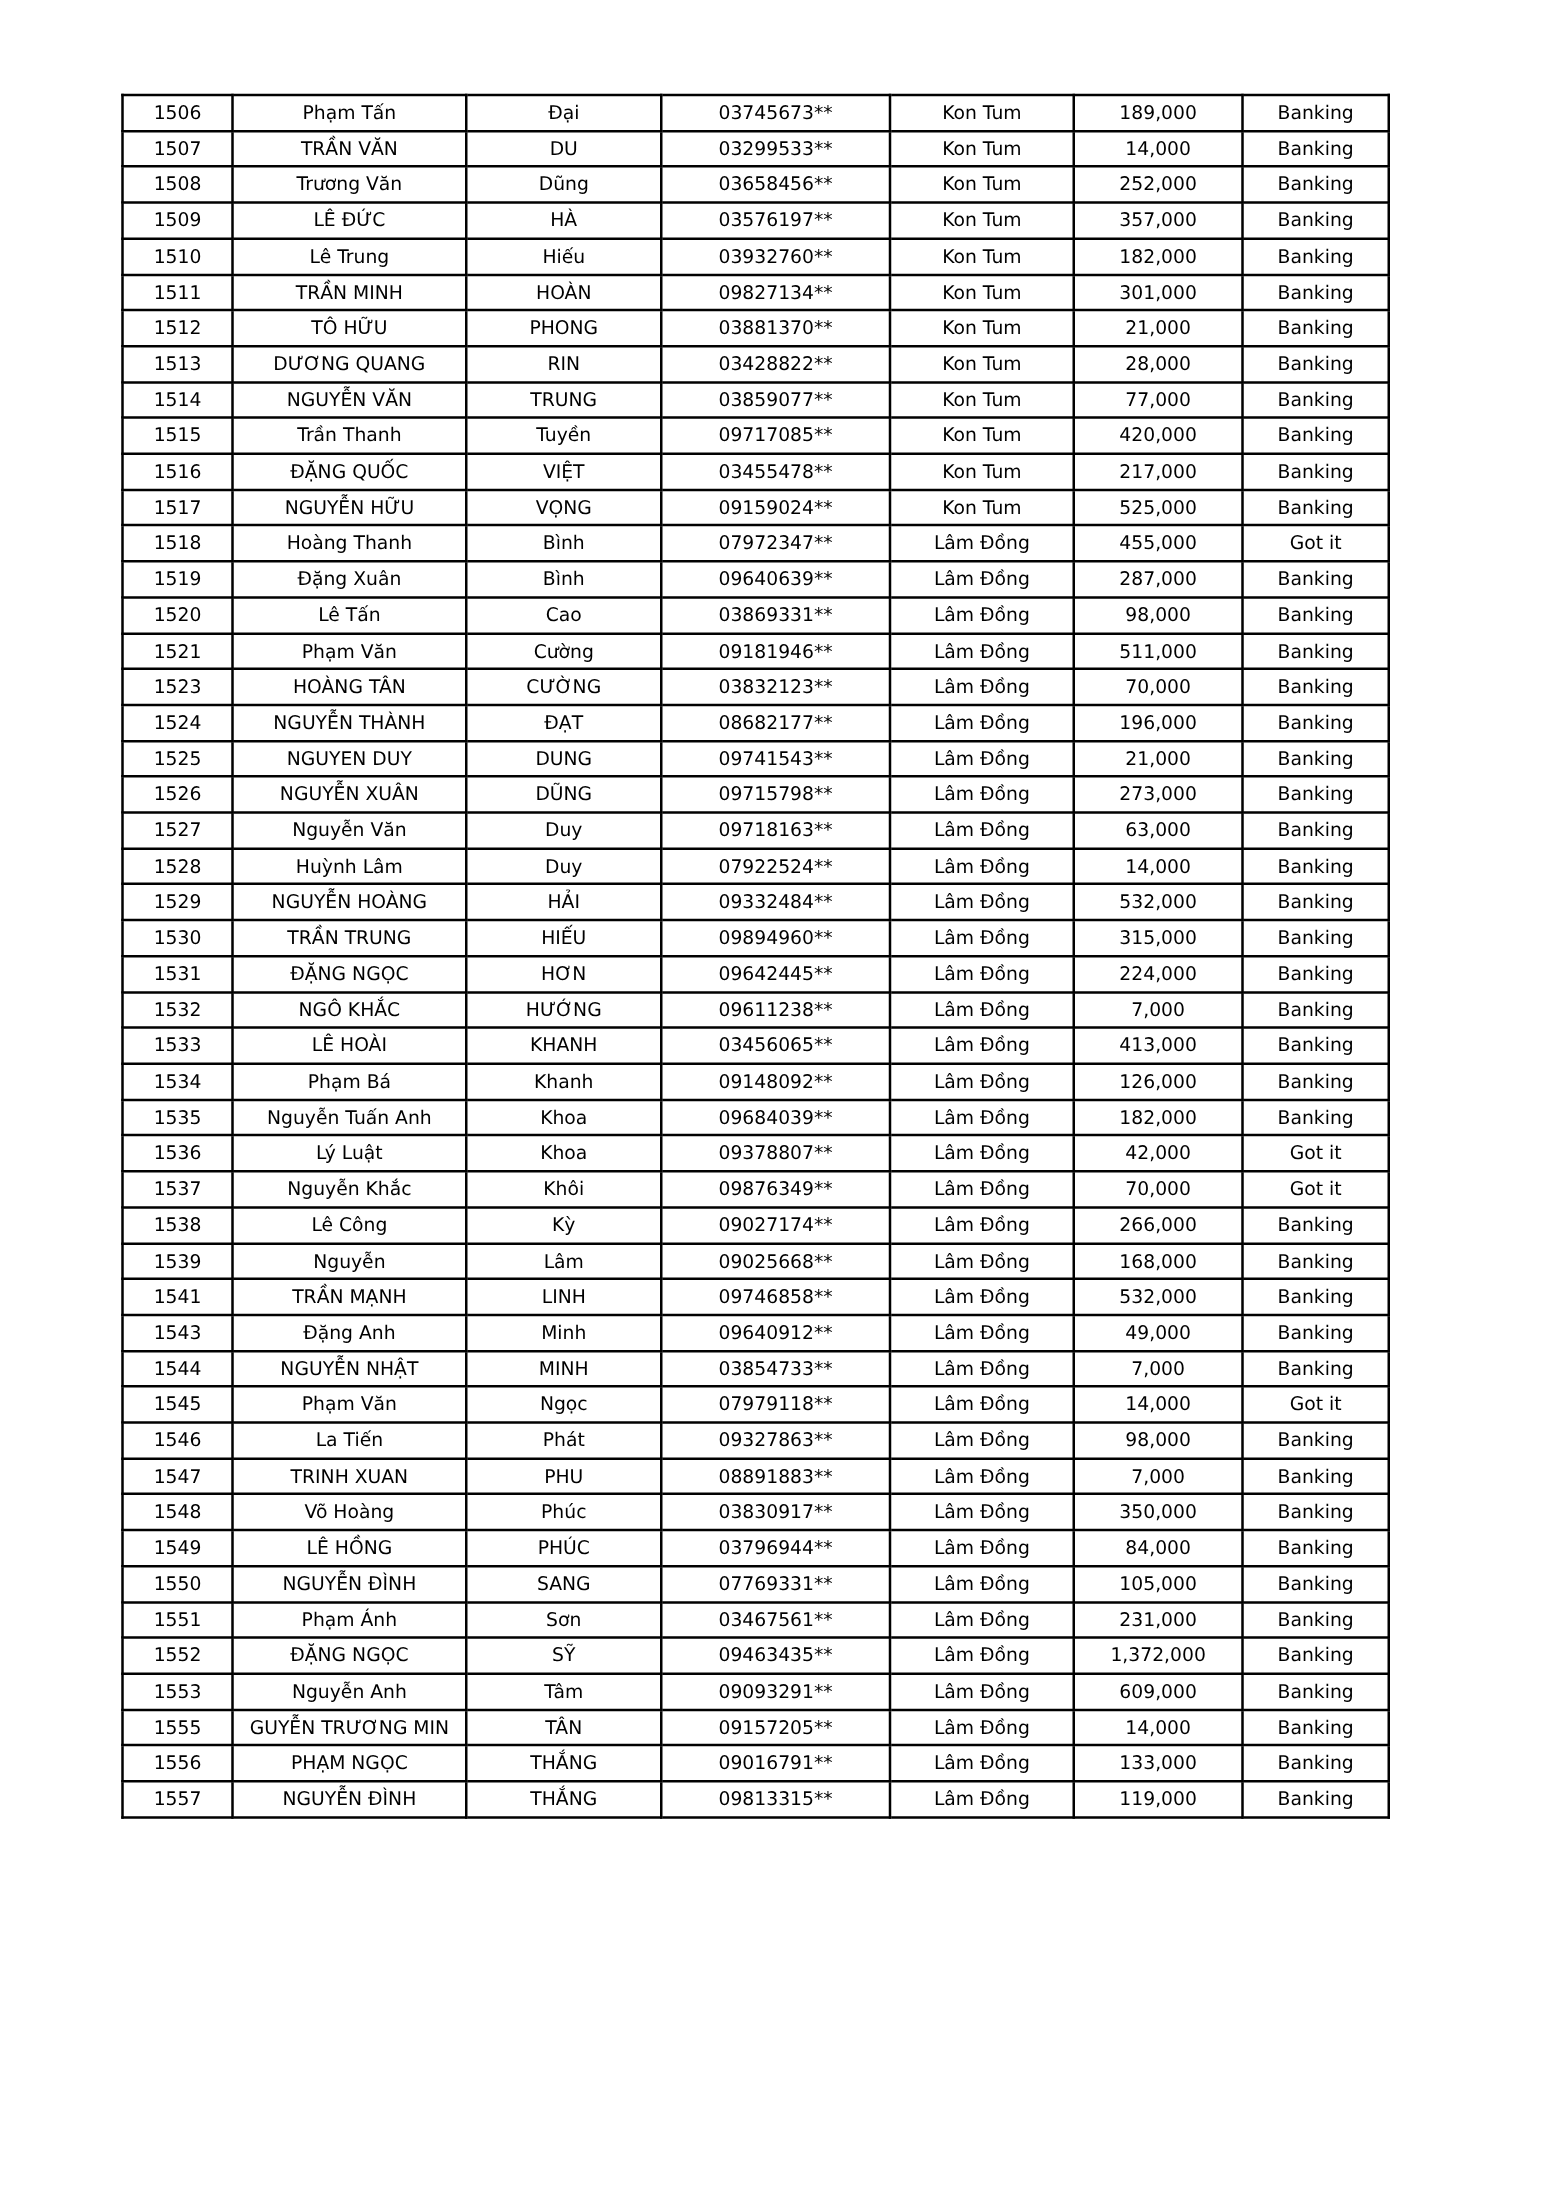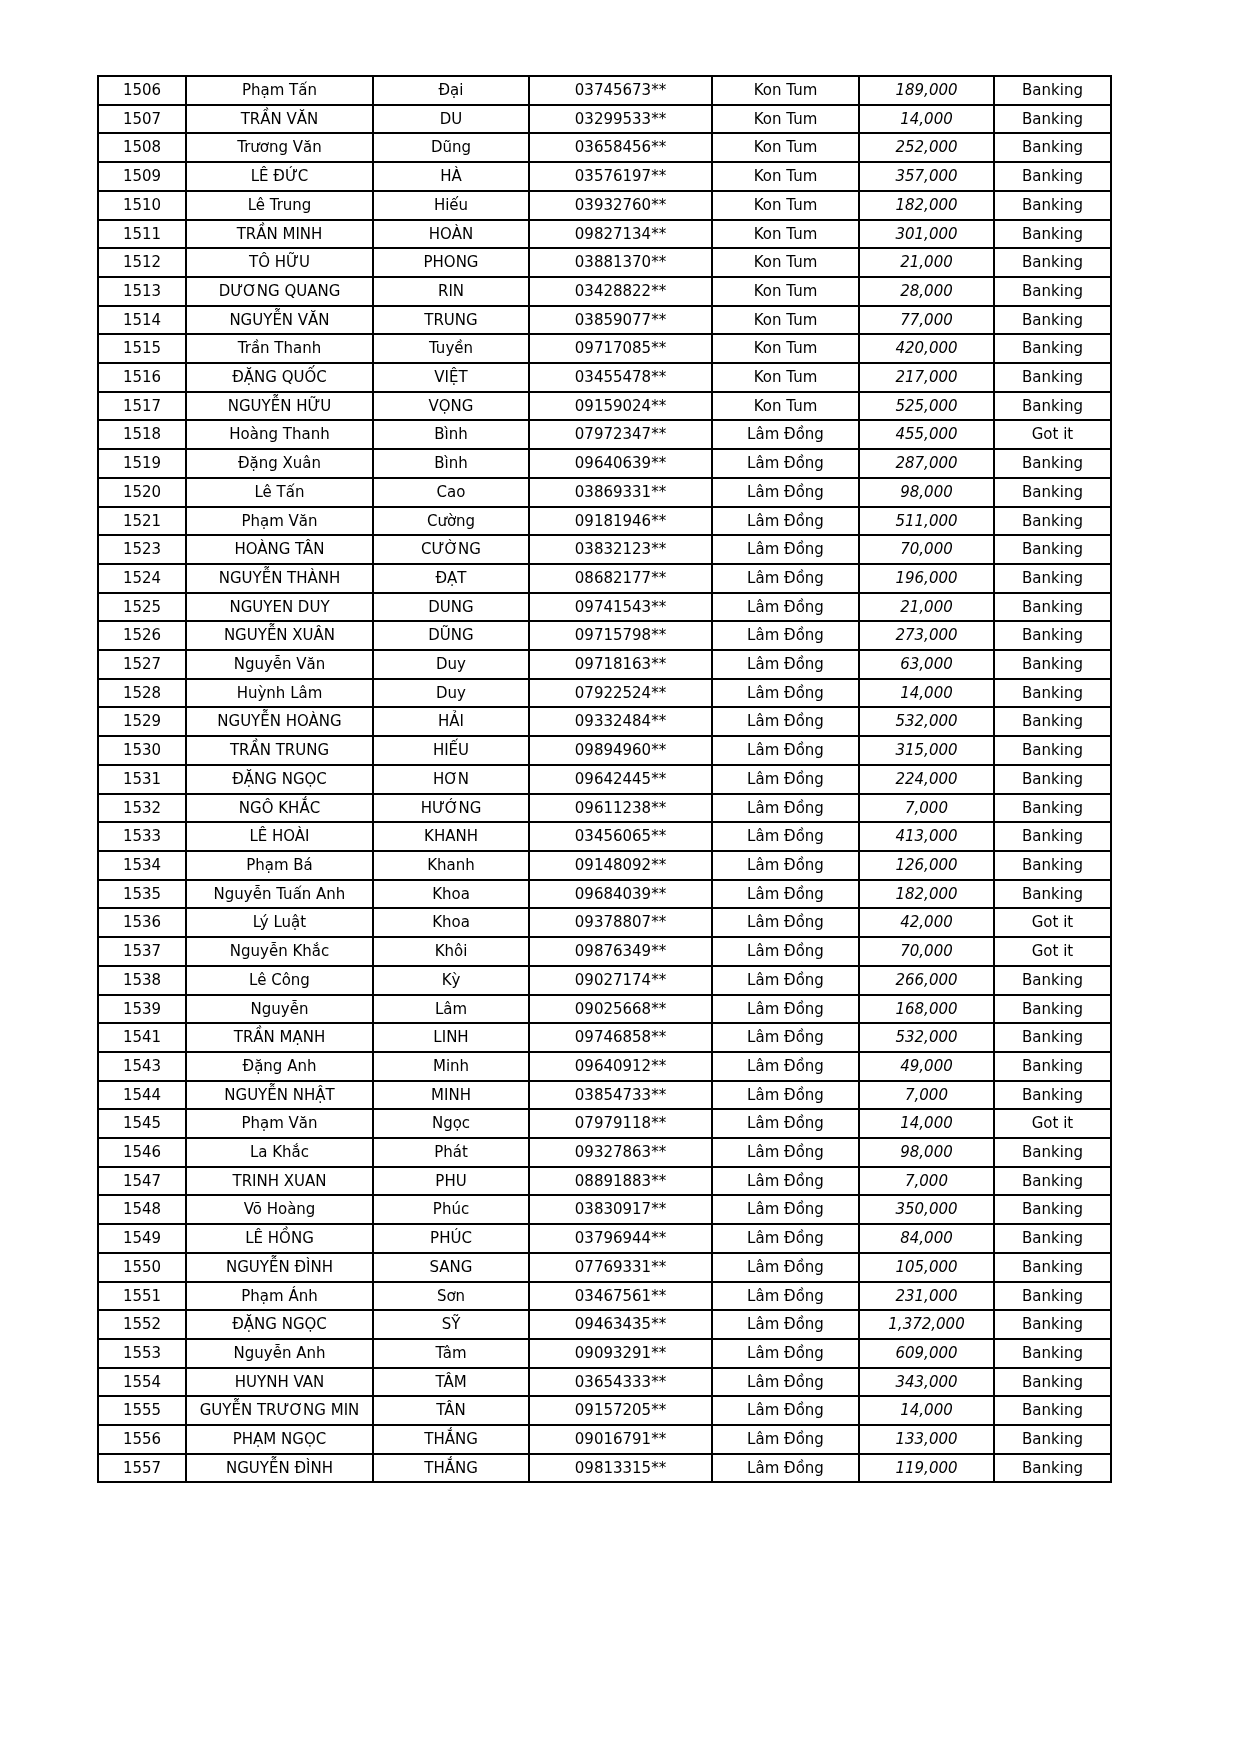--- a/index.html
+++ b/index.html
@@ -28,21 +28,20 @@
     font-size: 15px;
     line-height: 26.7px;
     text-align: center;
     vertical-align: middle;
     overflow: hidden;
     white-space: nowrap;
   }
   td.c-amount {
     text-align: right;
     padding-right: 9px;
-    font-style: italic;
   }
 </style>
 </head>
 <body>
 
 <div>
   <table class="data-table">
     <colgroup>
       <col style="width:88px">
       <col style="width:187px">
@@ -381,21 +380,21 @@
     <td class="c-id">1545</td>
     <td class="c-first">Phạm Văn</td>
     <td class="c-given">Ngọc</td>
     <td class="c-phone">07979118**</td>
     <td class="c-province">Lâm Đồng</td>
     <td class="c-amount">14,000</td>
     <td class="c-status">Got it</td>
   </tr>
         <tr>
     <td class="c-id">1546</td>
-    <td class="c-first">La Khắc</td>
+    <td class="c-first">La Tiến</td>
     <td class="c-given">Phát</td>
     <td class="c-phone">09327863**</td>
     <td class="c-province">Lâm Đồng</td>
     <td class="c-amount">98,000</td>
     <td class="c-status">Banking</td>
   </tr>
         <tr>
     <td class="c-id">1547</td>
     <td class="c-first">TRINH XUAN</td>
     <td class="c-given">PHU</td>
@@ -449,29 +448,20 @@
     <td class="c-amount">1,372,000</td>
     <td class="c-status">Banking</td>
   </tr>
         <tr>
     <td class="c-id">1553</td>
     <td class="c-first">Nguyễn Anh</td>
     <td class="c-given">Tâm</td>
     <td class="c-phone">09093291**</td>
     <td class="c-province">Lâm Đồng</td>
     <td class="c-amount">609,000</td>
-    <td class="c-status">Banking</td>
-  </tr>
-        <tr>
-    <td class="c-id">1554</td>
-    <td class="c-first">HUYNH VAN</td>
-    <td class="c-given">TÂM</td>
-    <td class="c-phone">03654333**</td>
-    <td class="c-province">Lâm Đồng</td>
-    <td class="c-amount">343,000</td>
     <td class="c-status">Banking</td>
   </tr>
         <tr>
     <td class="c-id">1555</td>
     <td class="c-first">GUYỄN TRƯƠNG MIN</td>
     <td class="c-given">TÂN</td>
     <td class="c-phone">09157205**</td>
     <td class="c-province">Lâm Đồng</td>
     <td class="c-amount">14,000</td>
     <td class="c-status">Banking</td>

